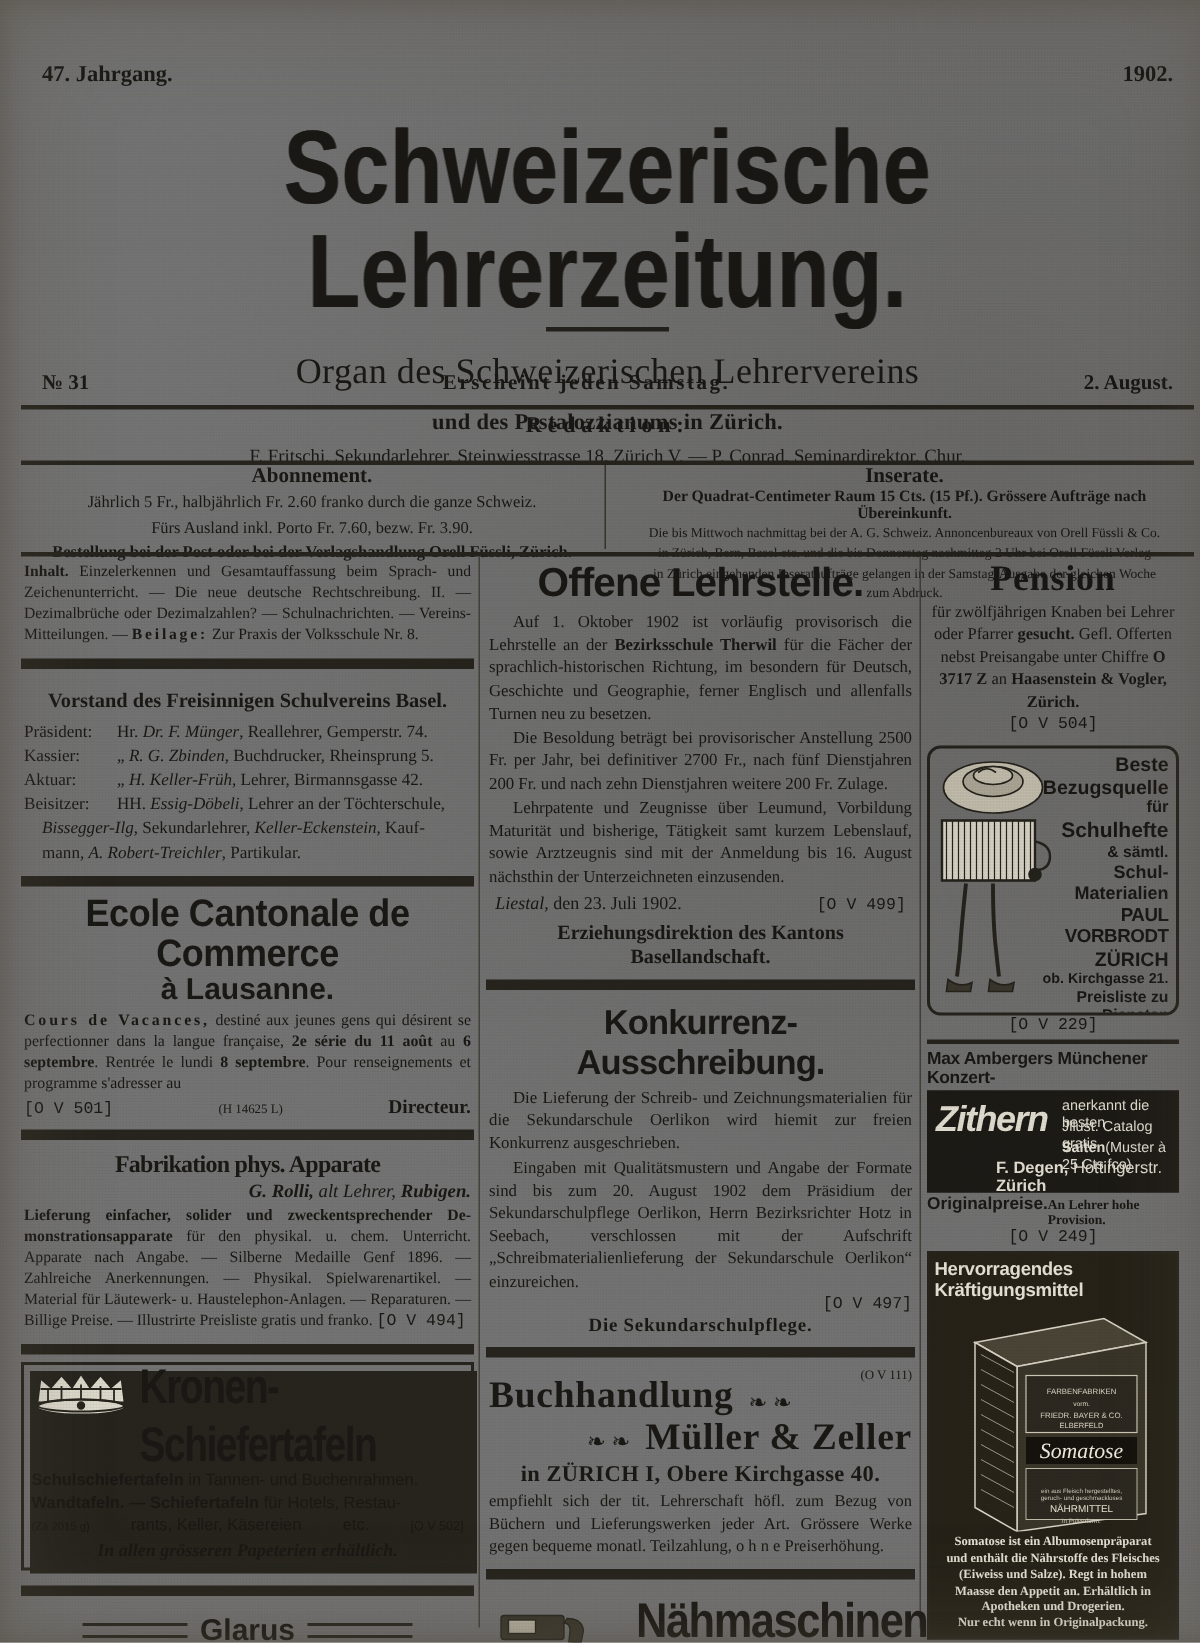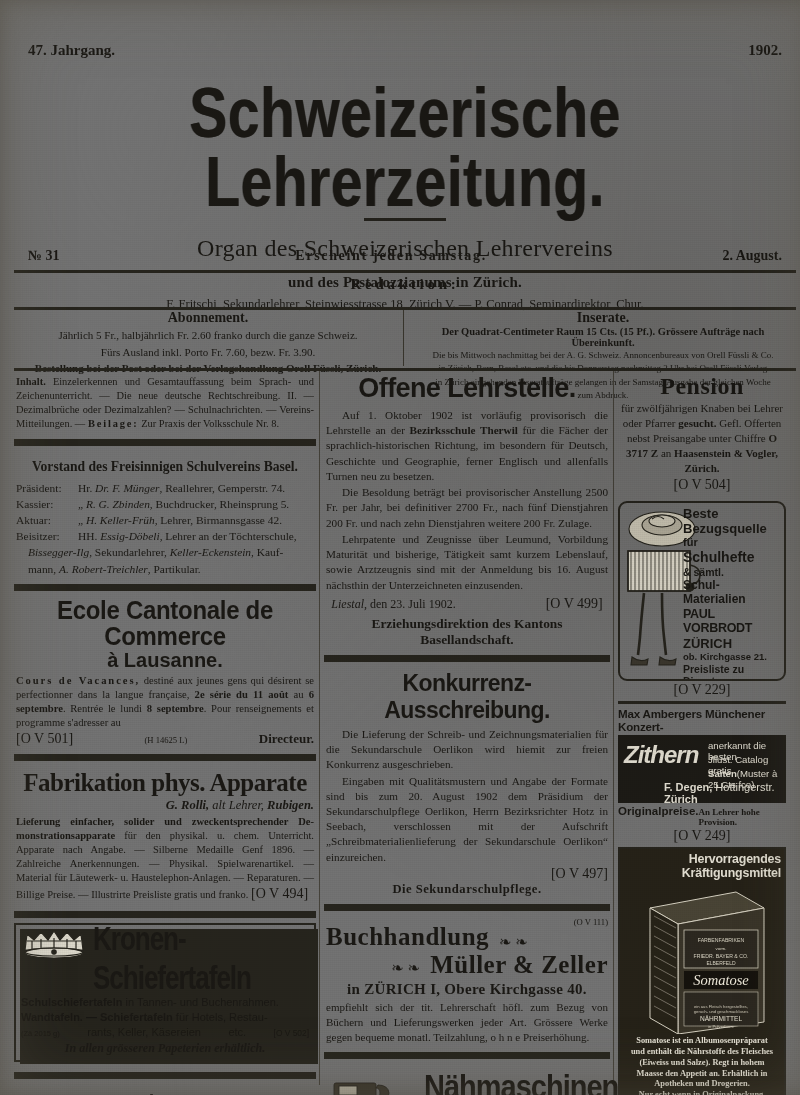--- a/index.html
+++ b/index.html
@@ -79,21 +79,21 @@
   .inhalt .b{font-weight:bold;}
   .vorstand-h{font-weight:bold;font-size:13.6px;text-align:center;margin:5px 0 5px;}
   .vtab{font-size:11.4px;line-height:1.42;}
   .vtab .k{display:inline-block;width:62px;}
 
   .fr-h{font-family:"Liberation Sans",sans-serif;font-weight:bold;font-size:24px;text-align:center;
         transform:scaleY(1.06);letter-spacing:-.3px;line-height:1.04;}
   .fr-h2{font-family:"Liberation Sans",sans-serif;font-weight:bold;font-size:20px;text-align:center;line-height:1.1;}
   .fr-b{font-size:10.6px;line-height:1.34;text-align:justify;margin-top:3px;}
 
-  .rolli-h{font-family:"Liberation Serif",serif;font-weight:bold;font-size:25px;text-align:center;letter-spacing:-.5px;}
+  .rolli-h{font-family:"Liberation Serif",serif;font-weight:bold;font-size:16px;text-align:center;letter-spacing:-.5px;}
   .rolli-s{text-align:right;font-size:12.5px;margin-top:1px;}
   .rolli-b{font-size:10.5px;line-height:1.33;text-align:justify;margin-top:2px;}
 
   .kbox{border:2px solid #26241d;padding:3px 5px 4px;margin-top:3px;position:relative;}
   .kbox .shadow{position:absolute;left:4px;right:-4px;top:4px;bottom:-4px;background:#26241d;z-index:-1;}
   .kron-h{font-family:"Liberation Sans",sans-serif;font-weight:bold;font-size:26px;letter-spacing:-1px;
           transform:scaleY(1.25);transform-origin:left center;}
   .kron-b{font-family:"Liberation Sans",sans-serif;font-size:11px;line-height:1.42;margin-top:5px;}
   .kron-it{font-style:italic;font-weight:bold;font-size:12px;text-align:center;margin-top:3px;font-family:"Liberation Serif",serif;}
 
@@ -116,25 +116,25 @@
   .buchb{font-size:11px;line-height:1.36;text-align:justify;margin-top:2px;}
 
   .naeh-wrap{display:flex;gap:6px;align-items:flex-start;margin-top:4px;}
   .naeh-txt{flex:1;}
   .naeh-h{font-family:"Liberation Sans",sans-serif;font-weight:bold;font-size:29px;text-align:right;letter-spacing:-1px;
           transform:scaleY(1.12);transform-origin:right center;}
 
   
   .pens-h{font-family:"Liberation Serif",serif;font-weight:bold;font-size:24px;text-align:center;letter-spacing:.5px;}
   .pens-b{font-size:11px;line-height:1.36;text-align:center;margin-top:1px;}
-  .ovcode{font-size:14px;text-align:center;margin-top:1px;}
+  .ovcode{font-size:11px;text-align:center;margin-top:1px;font-family:Liberation Mono, monospace;}
   .ovright{font-size:8.6px;text-align:right;}
 
   .vorb{border:2px solid #26241d;border-radius:9px;margin-top:4px;padding:4px;height:168px;position:relative;overflow:hidden;}
-  .vorb .hand-txt{position:absolute;right:5px;top:3px;width:96px;text-align:left;
+  .vorb .hand-txt{position:absolute;right:5px;top:3px;width:96px;text-align:right;
                   font-family:"Liberation Sans",sans-serif;font-weight:bold;line-height:1.18;}
   .vorb .ht1{font-size:13px;}
   .vorb .ht2{font-size:13px;}
   .vorb .ht3{font-size:11px;}
   .vorb .ht4{font-size:14px;}
   .vorb .ht5{font-size:10.5px;}
   .vorb .ht6{font-size:12px;}
   .vorb .ht7{font-size:12.5px;letter-spacing:-.3px;}
   .vorb .ht8{font-size:13px;}
   .vorb .ht9{font-size:9.5px;}
@@ -145,21 +145,21 @@
   .zword{position:absolute;left:4px;top:4px;font-family:"Liberation Sans",sans-serif;font-weight:bold;
          font-size:24px;font-style:italic;letter-spacing:-1px;}
   .zr{position:absolute;left:88px;right:4px;font-family:Liberation Sans, sans-serif;font-size:9.6px;line-height:1.18;}
   .zr1{top:3px;} .zr2{top:17px;} .zr3{top:31px;}
   .zr4{position:absolute;left:44px;right:4px;top:44px;font-family:"Liberation Sans",sans-serif;font-size:11px;}
   .zfoot{display:flex;justify-content:space-between;align-items:baseline;margin-top:2px;}
   .zfoot .a{font-family:"Liberation Sans",sans-serif;font-weight:bold;font-size:11.5px;}
   .zfoot .b2{font-weight:bold;font-size:9px;}
 
   .soma{border:2px solid #26241d;margin-top:3px;background:#262218;color:#e8e4d7;padding:3px;}
-  .soma-h{font-family:"Liberation Sans",sans-serif;font-weight:bold;font-size:12.4px;text-align:right;letter-spacing:-.2px;}
+  .soma-h{font-family:"Liberation Sans",sans-serif;font-weight:bold;font-size:12.4px;text-align:left;letter-spacing:-.2px;}
   .soma-art{height:152px;position:relative;margin:2px auto 0;width:140px;}
   .soma-b{font-size:8.4px;line-height:1.3;text-align:center;font-weight:bold;margin-top:2px;}
 
   
   svg{display:block;}
   .art-crown{width:66px;height:34px;}
   .art-mach{width:92px;height:120px;}
   .art-vorb{position:absolute;left:2px;top:4px;width:84px;height:160px;}
 </style>
 </head>

